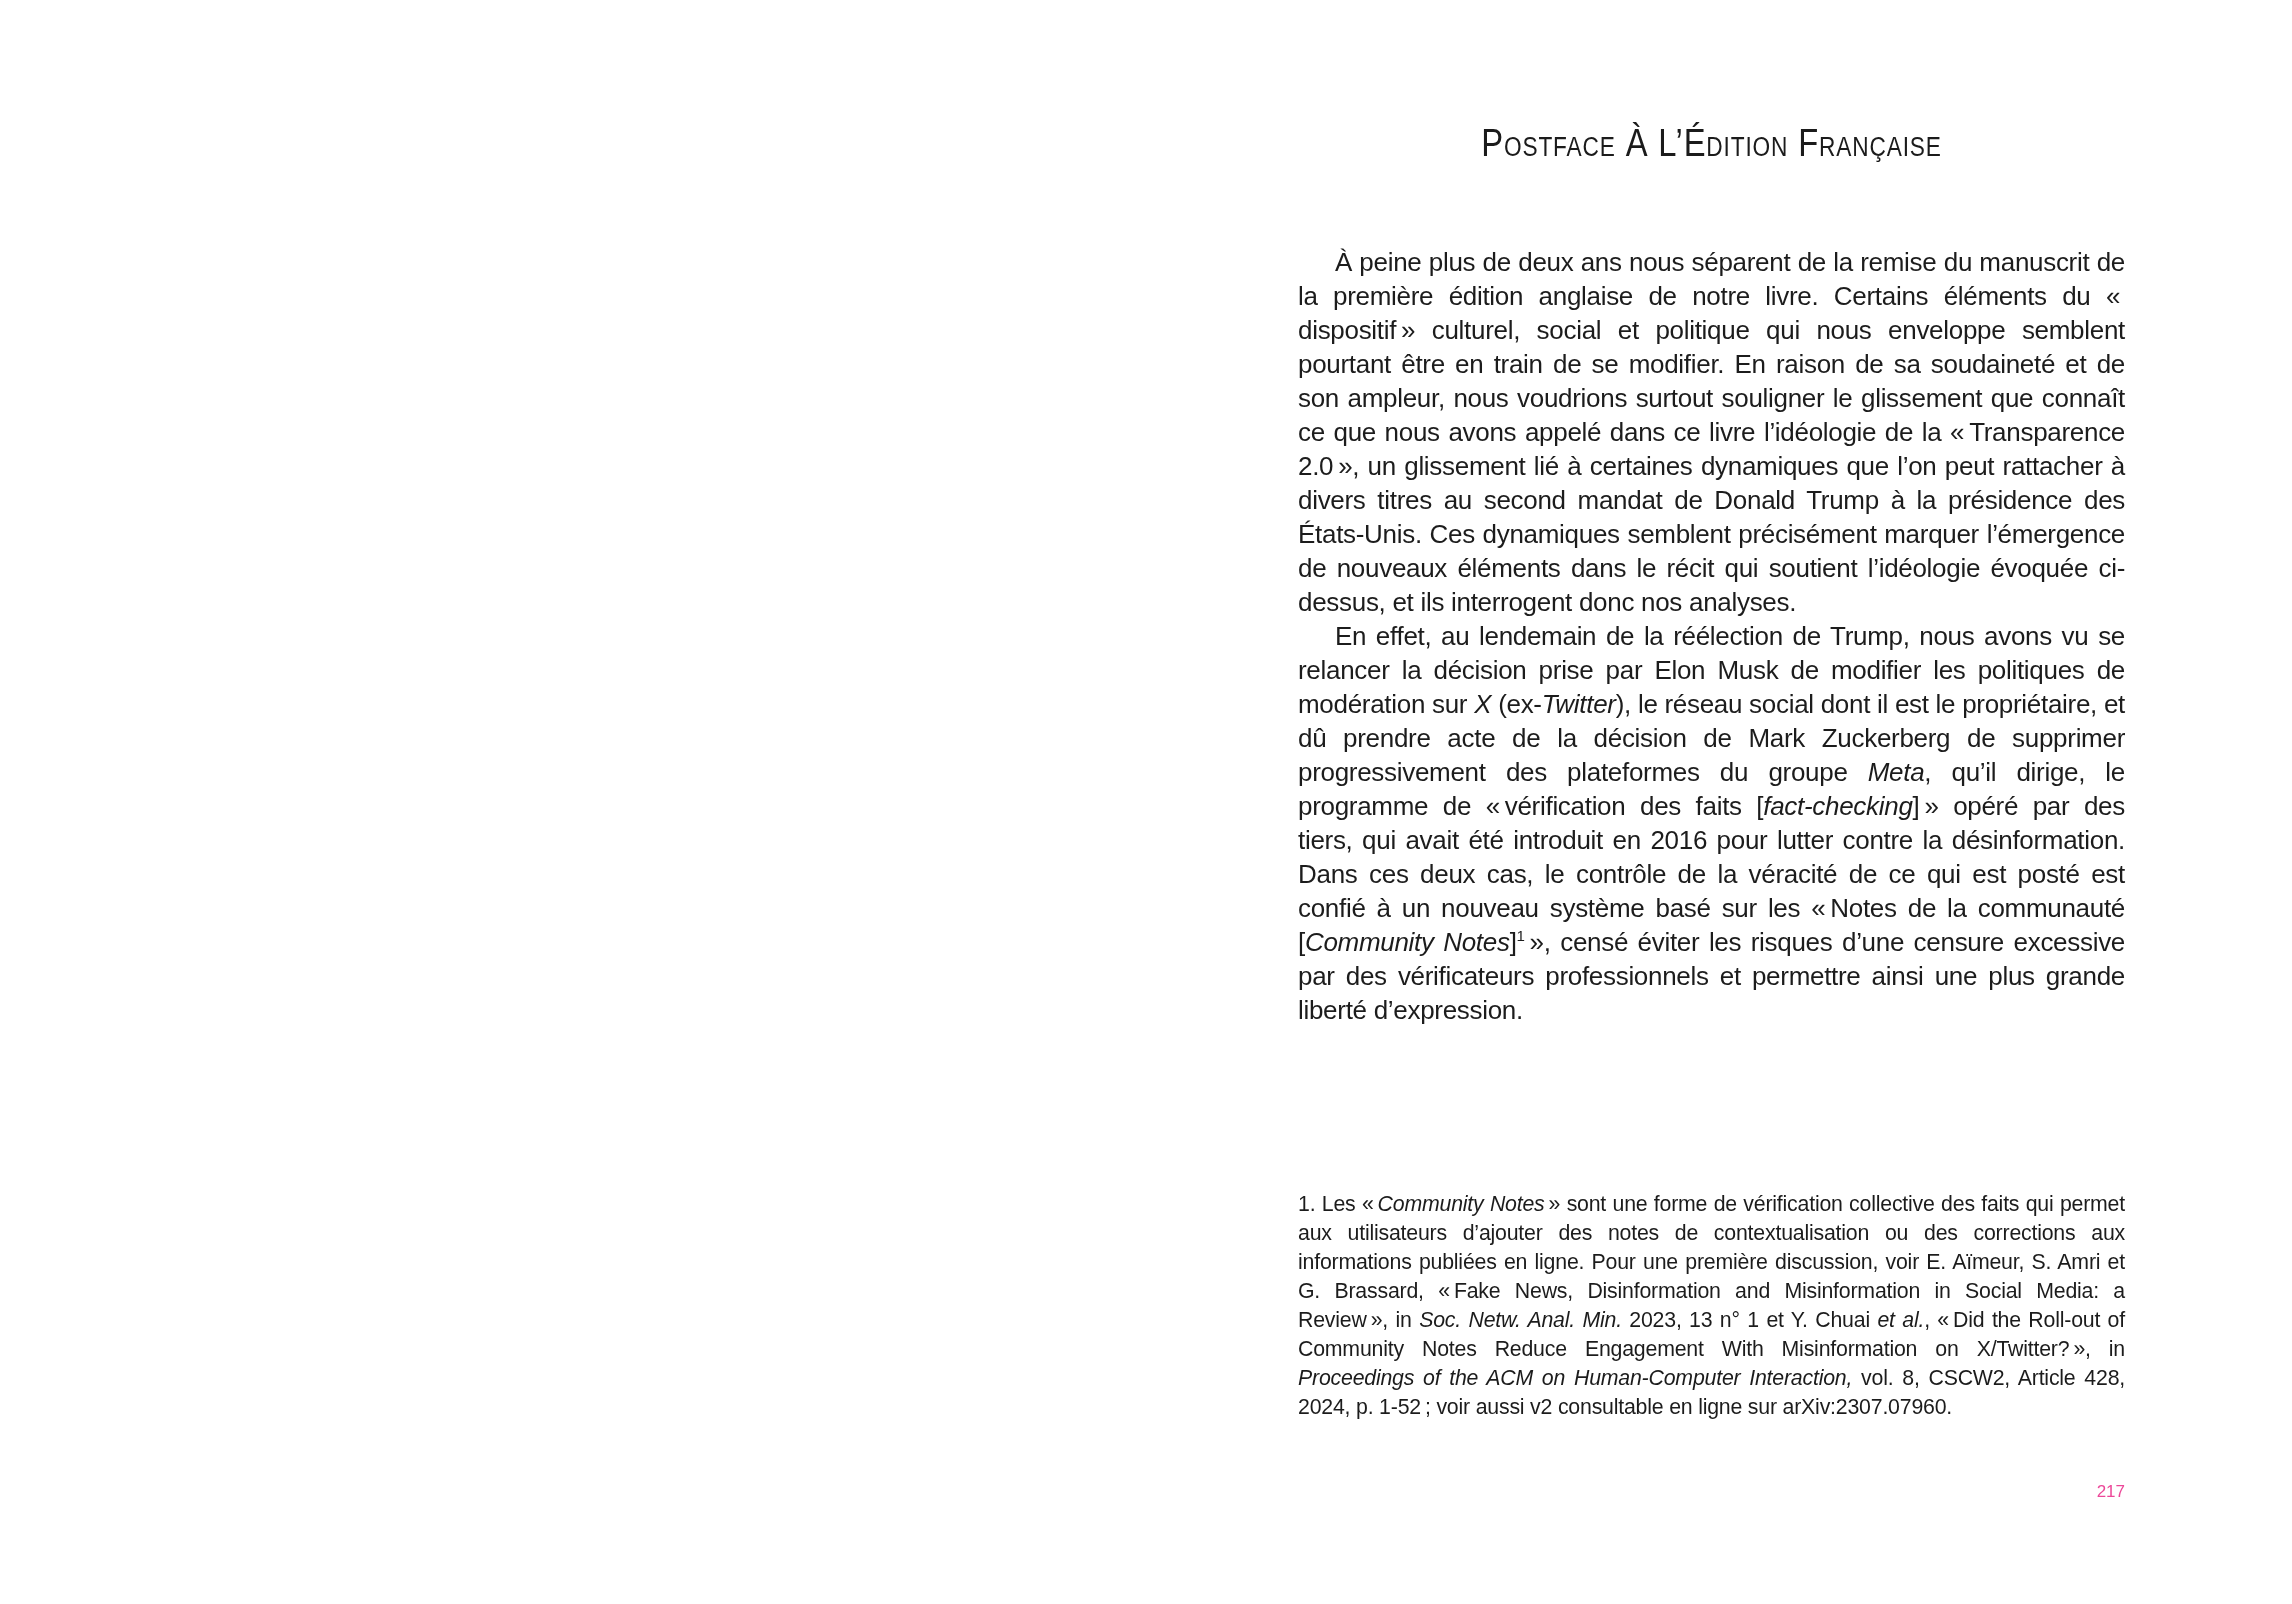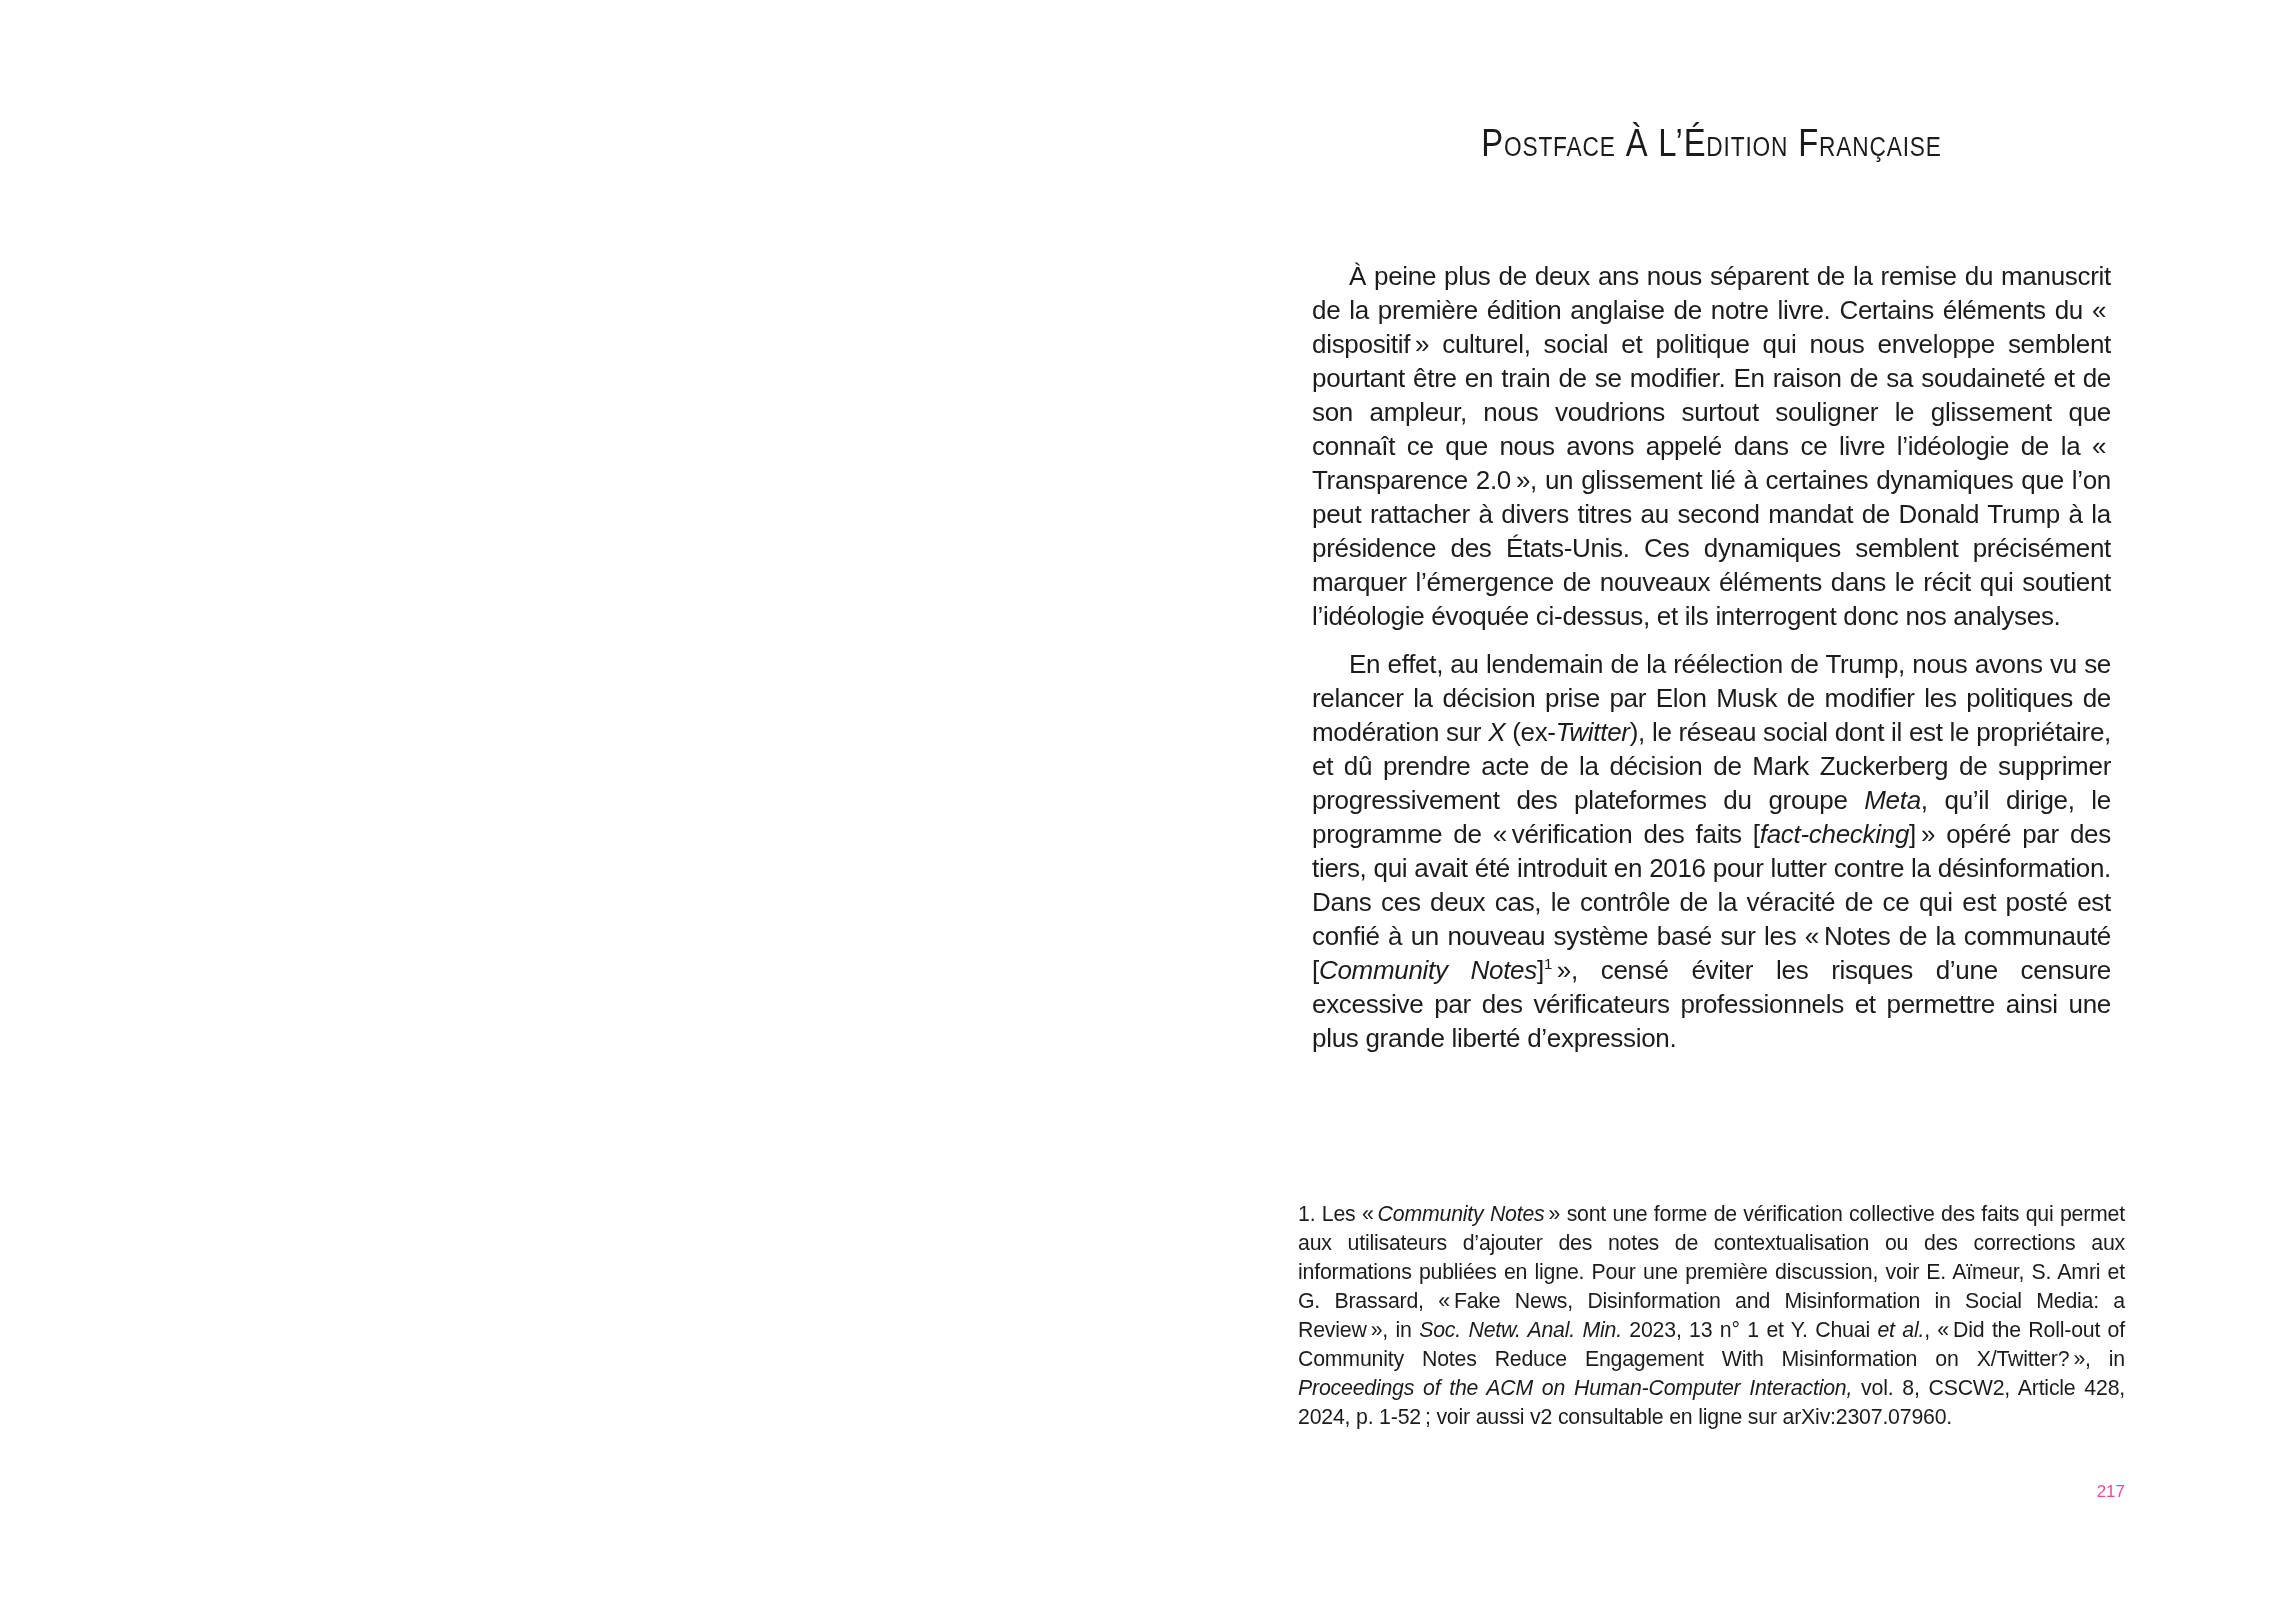--- a/index.html
+++ b/index.html
@@ -44,33 +44,32 @@
     position: absolute;
     top: 245px;
     left: 0;
     width: 827px;
     font-size: 26px;
     line-height: 34px;
     letter-spacing: -0.3px;
     text-align: justify;
   }
   .para {
-    margin: 14px;
+    margin: 0;
     text-indent: 37px;
   }
   .footnote {
     position: absolute;
     top: 1190px;
     left: 0;
     width: 827px;
     font-size: 21.3px;
     line-height: 29px;
     letter-spacing: -0.2px;
     text-align: justify;
-    margin-top: 10px;
   }
   .page-number {
     position: absolute;
     top: 1483px;
     right: 0;
     font-size: 17px;
     line-height: 1;
     color: #ec4899;
   }
   em { font-style: italic; }

